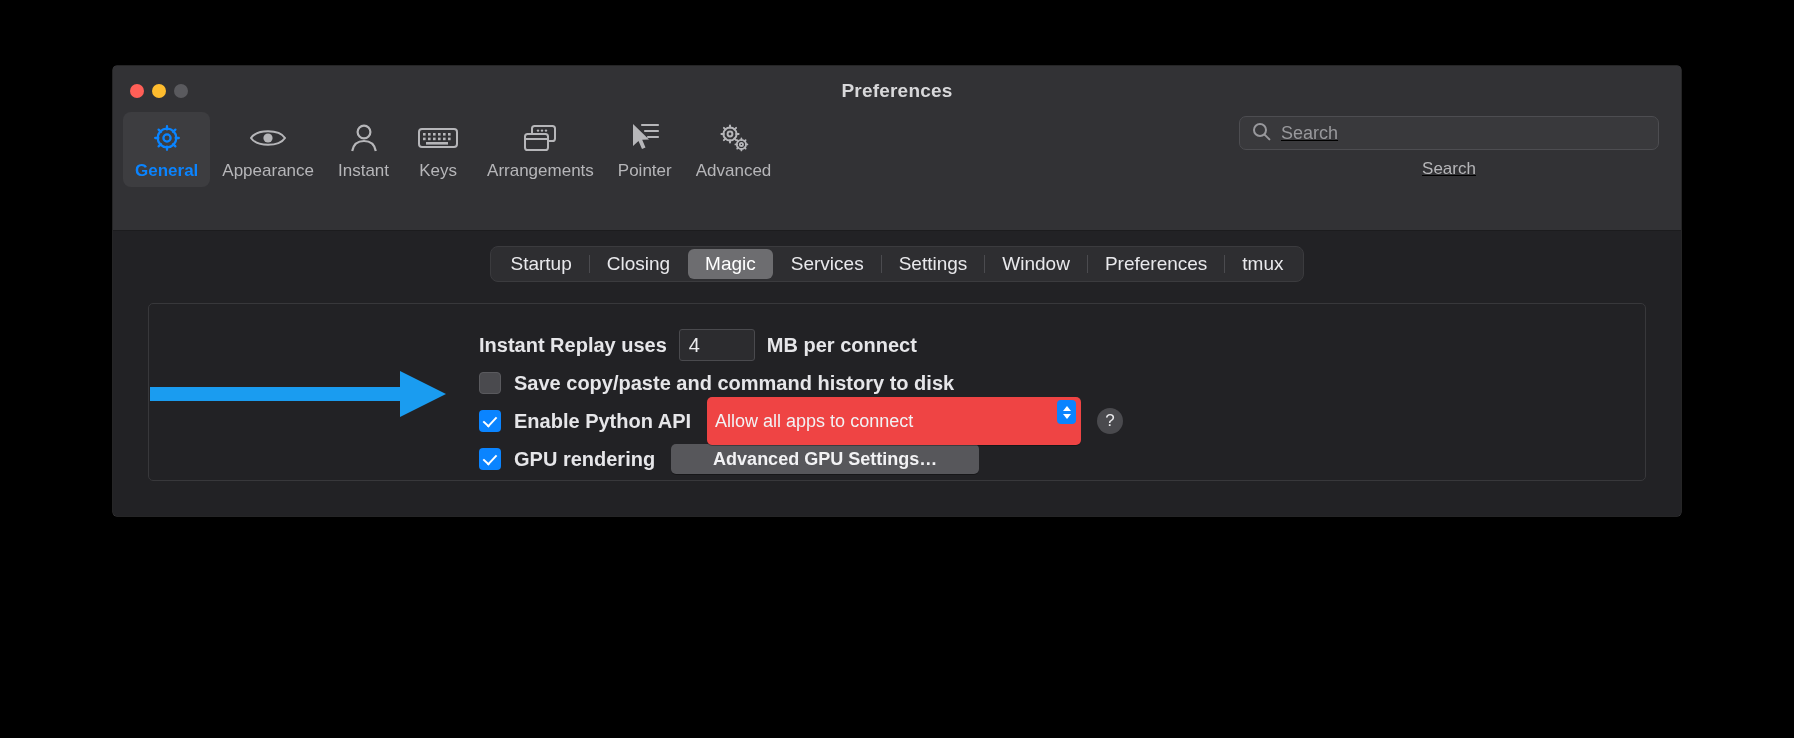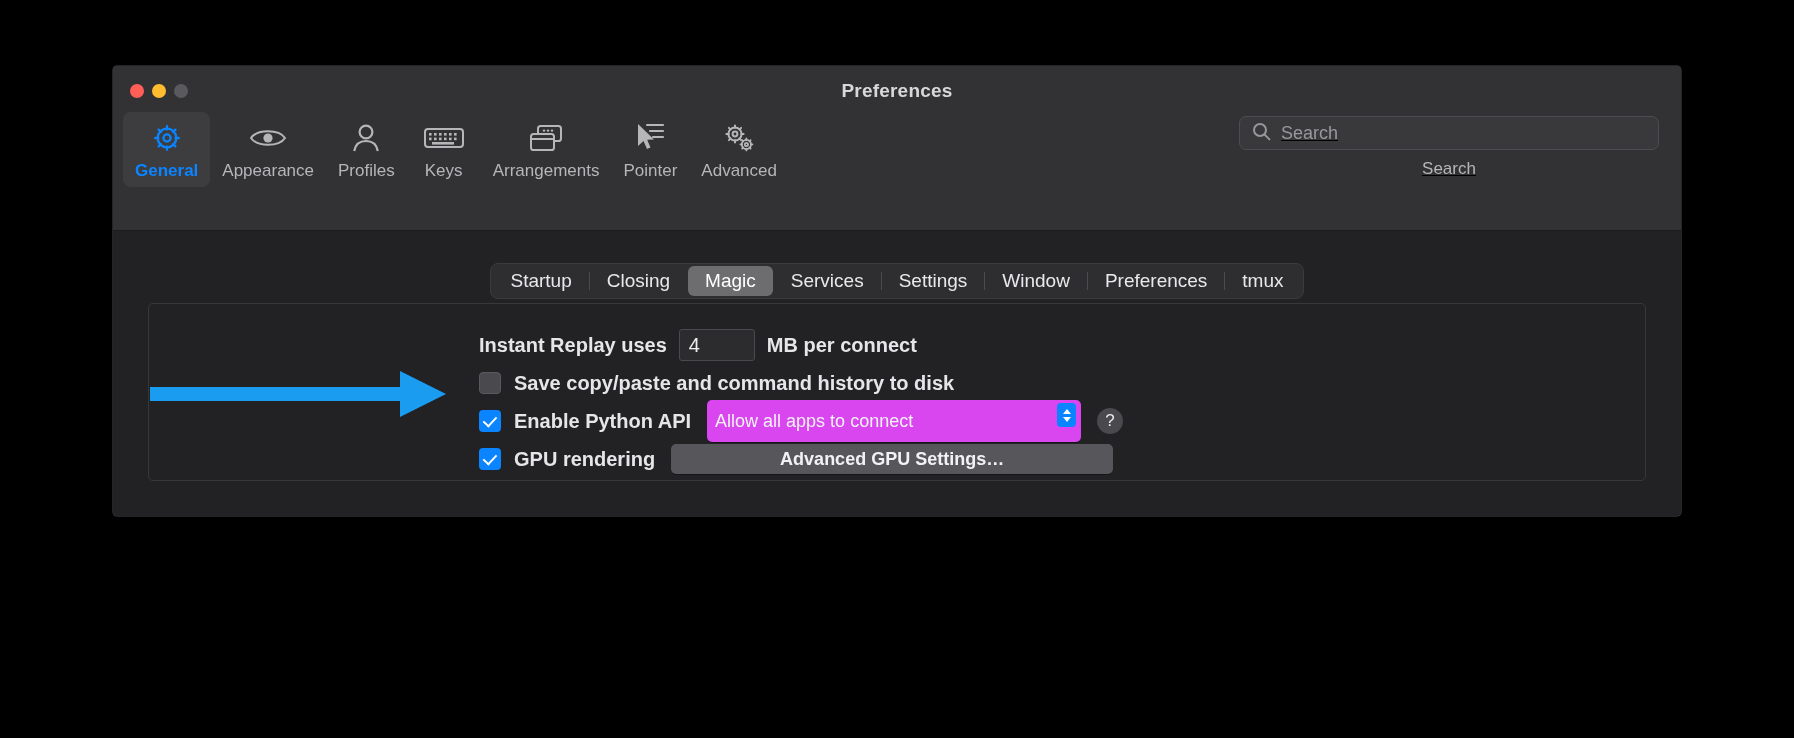--- a/index.html
+++ b/index.html
@@ -74,21 +74,21 @@
   .searchbox input::placeholder { color: #98989c; }
   .searchlabel {
     margin-top: 9px; text-align: center;
     font-size: 17px; color: #b6b6b9;
   }
 
   
   .body { position: relative; height: 285px; background: #222225; }
 
   .tabstrip {
-    position: absolute; top: 32px; left: 0; width: 100%;
+    position: absolute; top: 15px; left: 0; width: 100%;
     display: flex; justify-content: center; text-align: center;
   }
   .tabs {
     display: flex; align-items: center;
     background: #2e2e31;
     border: 1px solid #3b3b3e;
     border-radius: 8px;
     padding: 2px;
     height: 36px;
   }
@@ -134,22 +134,22 @@
   .cb.on { background: #0a84ff; }
   .cb.on::after {
     content: "";
     width: 6px; height: 11px;
     border: solid #fff; border-width: 0 2.6px 2.6px 0;
     transform: rotate(43deg) translate(-1px,-1px);
   }
 
   .popup {
     margin-left: 16px;
-    width: 374px; height: 42px;
-    background: #d946ef;
+    width: 374px; height: 48px;
+    background: #ef4444;
     border-radius: 5px;
     display: flex; align-items: center;
     padding: 0 8px;
     color: #f2f2f4; font-size: 18px;
     position: relative;
     box-shadow: 0 1px 0 rgba(0,0,0,.3);
   }
   .popup .stepper {
     position: absolute; right: 5px; top: 3px;
     width: 19px; height: 24px; border-radius: 4px;
@@ -164,21 +164,21 @@
   .helpbtn {
     margin-left: 16px;
     width: 26px; height: 26px; border-radius: 50%;
     background: #4a4a4e;
     color: #e9e9ec; font-size: 17px;
     display: flex; align-items: center; justify-content: center;
   }
 
   .pushbtn {
     margin-left: 16px;
-    width: 442px; height: 30px;
+    width: 308px; height: 30px;
     background: #57575b;
     border-radius: 5px;
     display: flex; align-items: center; justify-content: center;
     color: #f2f2f4; font-size: 18px; font-weight: bold;
     box-shadow: 0 1px 0 rgba(0,0,0,.3);
   }
 
   
   .arrow { position: absolute; left: 150px; top: 368px; pointer-events: none; }
 </style>
@@ -225,21 +225,21 @@
           <span class="tblabel">Appearance</span>
         </div>
 
         <div class="tbitem">
           <span class="tbicon">
             <svg width="30" height="32" viewBox="0 0 30 32" fill="none" stroke="#b6b6b9" stroke-width="2.2">
               <circle cx="15" cy="10" r="6.4"></circle>
               <path d="M3.2 29 C 4.6 21.4, 10 19, 15 19 C 20 19, 25.4 21.4, 26.8 29"></path>
             </svg>
           </span>
-          <span class="tblabel">Profiles</span>
+          <span class="tblabel">Instant</span>
         </div>
 
         <div class="tbitem">
           <span class="tbicon">
             <svg width="42" height="28" viewBox="0 0 42 28" fill="none" stroke="#b6b6b9" stroke-width="2">
               <rect x="2" y="5" width="38" height="18" rx="3"></rect>
               <g fill="#b6b6b9" stroke="none">
                 <rect x="6" y="9" width="2.6" height="2.6"></rect>
                   <rect x="11" y="9" width="2.6" height="2.6"></rect>
                 <rect x="16" y="9" width="2.6" height="2.6"></rect>

